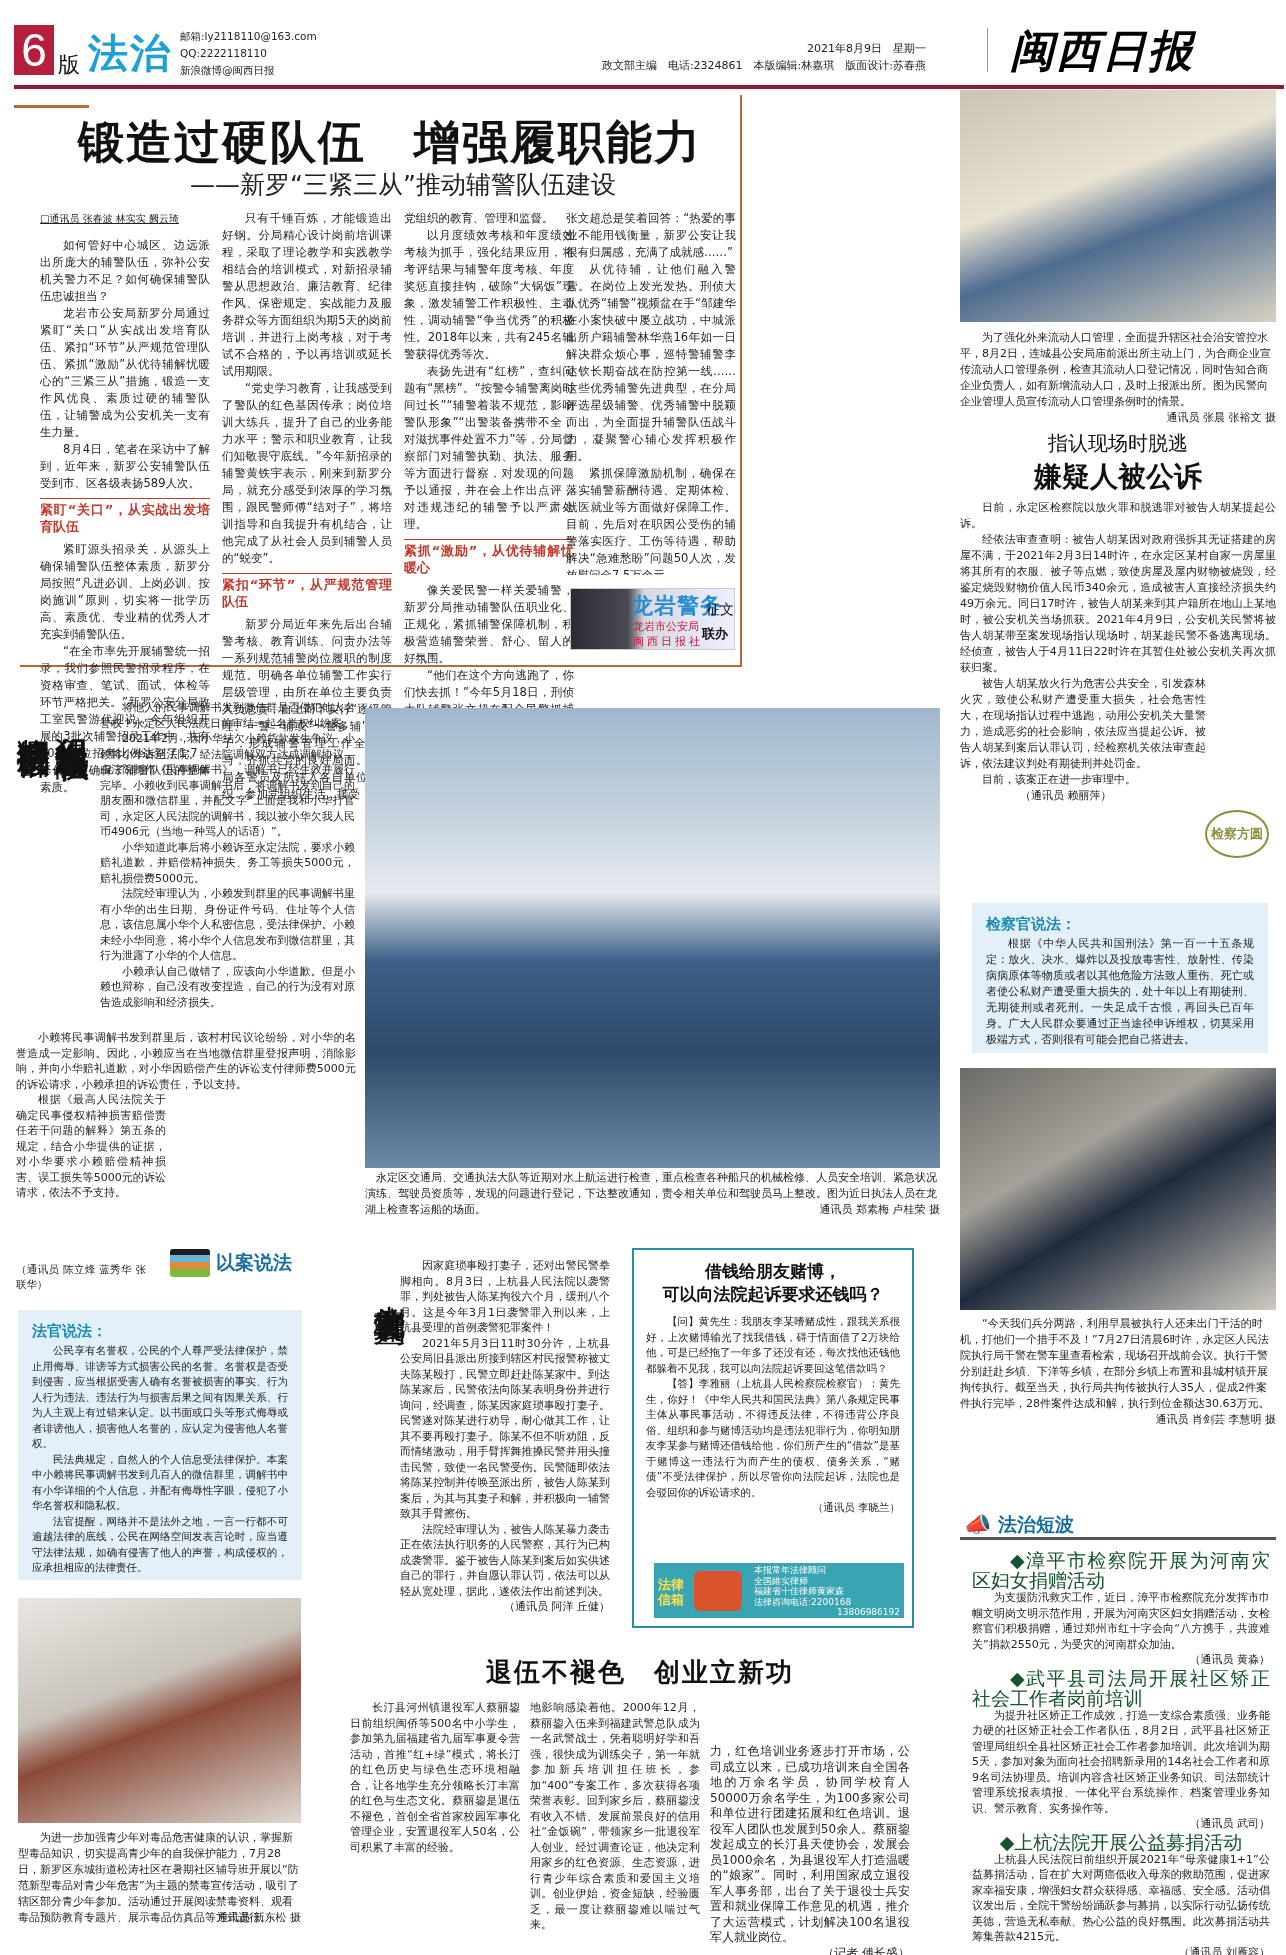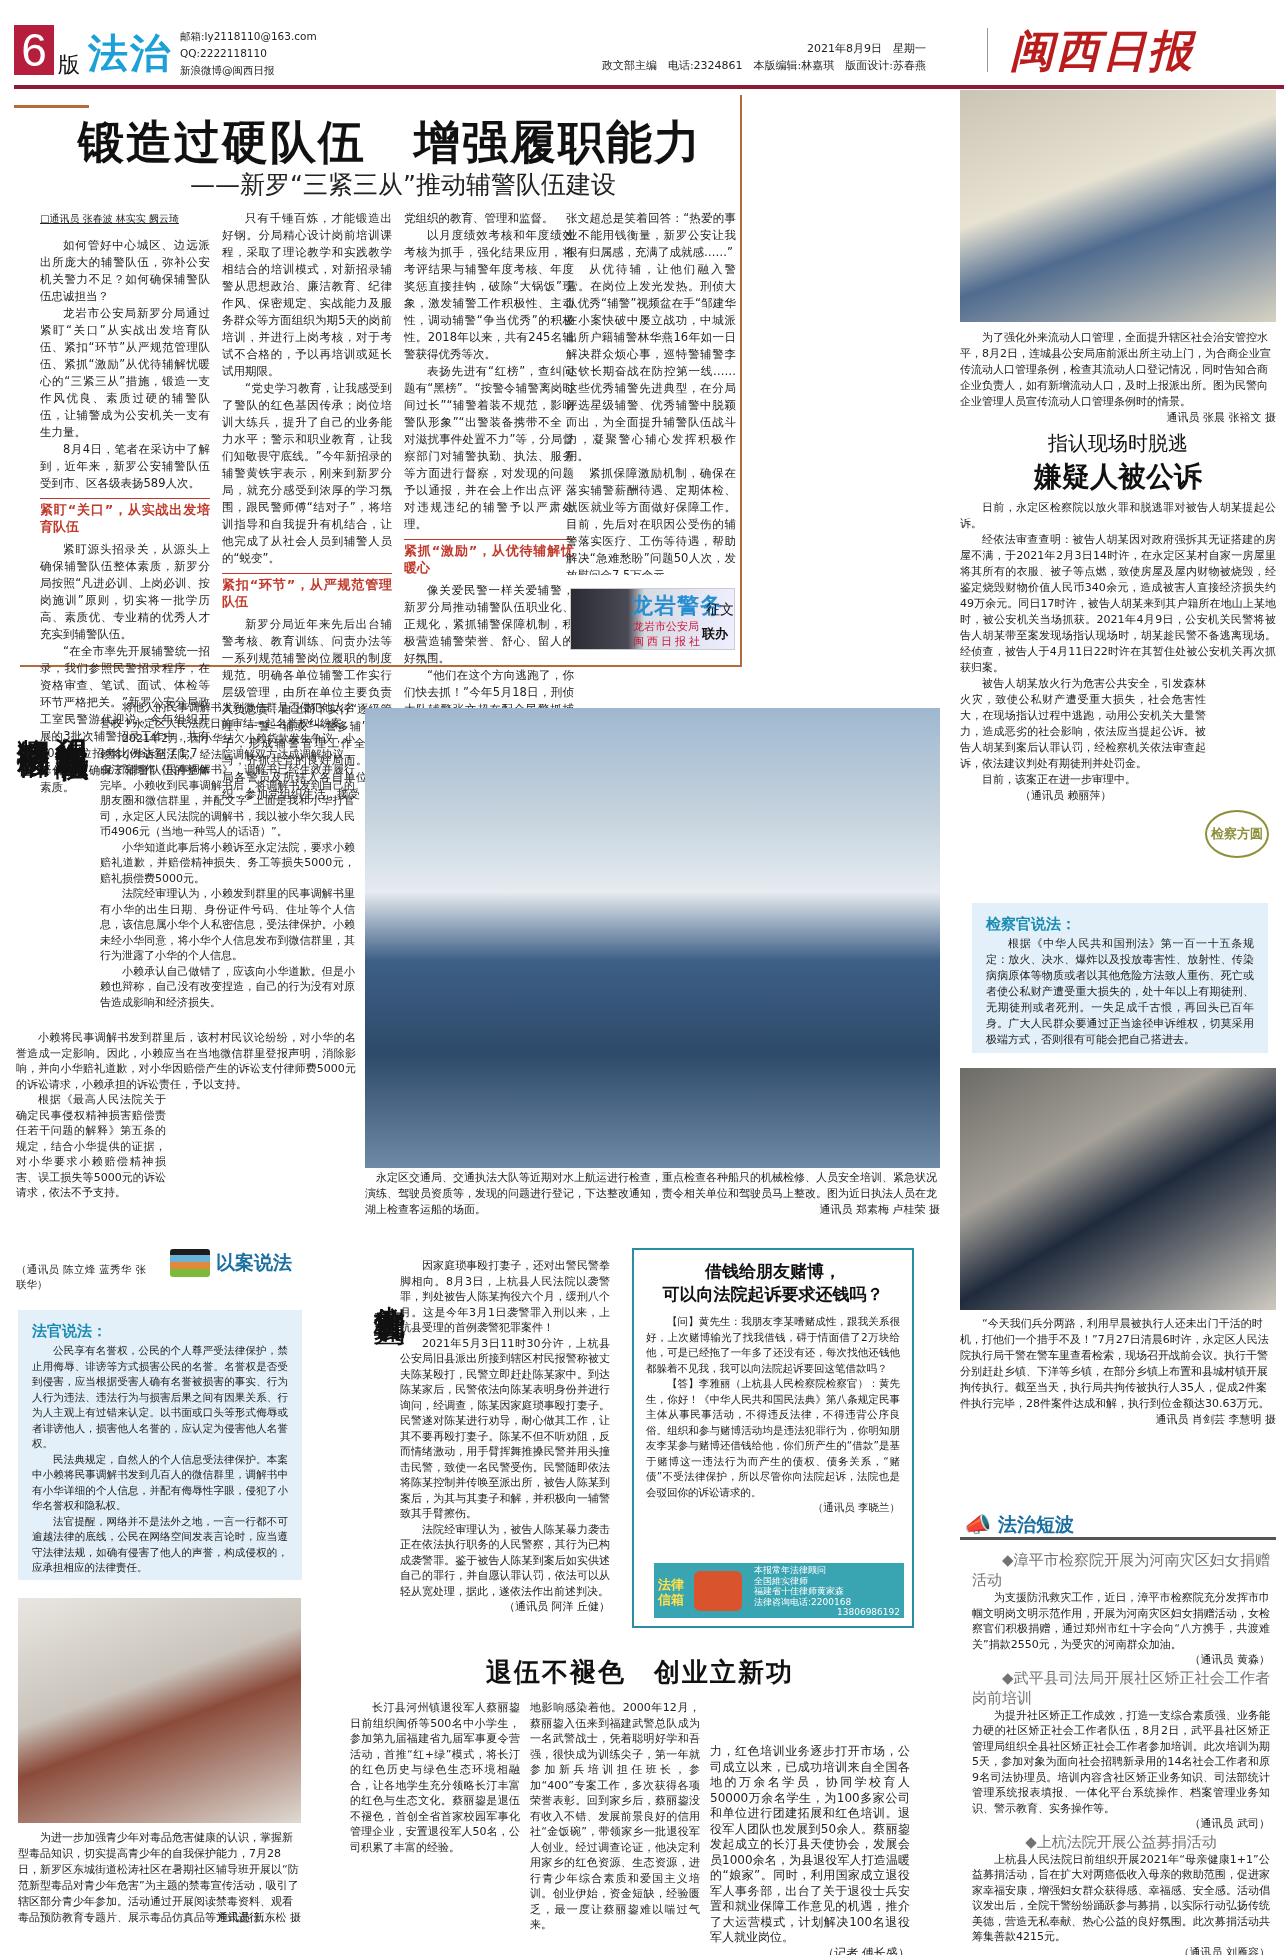--- a/index.html
+++ b/index.html
@@ -5,33 +5,33 @@
 *{box-sizing:border-box;margin:0;padding:0}
 body{width:1286px;height:1955px;background:#fff;font-family:"DejaVu Sans","Liberation Sans",sans-serif;color:#111;position:relative;overflow:hidden}
 .abs{position:absolute}
 .txt{font-size:11.5px;line-height:17px;text-align:justify;color:#222}
 .txt p{text-indent:2em}
 .hdr-num{left:14px;top:25px;width:40px;height:50px;background:#b51e3c;color:#fff;font-family:"Liberation Sans",sans-serif;font-size:46px;line-height:50px;text-align:center}
 .hdr-ban{left:58px;top:50px;font-family:"DejaVu Serif",serif;font-size:22px}
 .hdr-sec{left:88px;top:26px;font-size:40px;font-weight:bold;color:#1da0d6;letter-spacing:2px}
 .hdr-contact{left:180px;top:28px;font-size:10.5px;line-height:17px;color:#222}
 .hdr-right{right:360px;top:40px;font-size:11px;line-height:17px;text-align:right;color:#222}
-.hdr-logo{left:1010px;top:22px;font-family:"DejaVu Serif",serif;font-size:44px;font-weight:bold;color:#b91c1c;font-style:italic;letter-spacing:2px}
+.hdr-logo{left:1010px;top:22px;font-family:"DejaVu Serif",serif;font-size:44px;font-weight:bold;color:#000000;font-style:italic;letter-spacing:2px}
 .hdr-div{left:987px;top:28px;width:1px;height:44px;background:#999}
 .topline{left:14px;top:85px;width:1270px;height:4px;background:#8c1c36}
 .orangeline{left:14px;top:105px;width:75px;height:3px;background:#b46a3a}
 .sechead{color:#c0392b;font-weight:bold;font-size:13px;border-top:1px solid #c0392b;padding-top:2px}
 .frame{border:2px solid #b46a3a}
 .bluebox{background:#e3f0f9;padding:12px 14px}
 .bluebox .ttl{color:#1a8cb4;font-size:15px;font-weight:bold;margin-bottom:2px}
 .photo{background:linear-gradient(135deg,#5b7fa8,#8fb2cc 40%,#aab 60%,#6b7d8a)}
 .caption{font-size:11px;line-height:16px;color:#222}
 .bigtitle{font-weight:bold;text-align:center}
 .vtitle{writing-mode:vertical-rl;font-size:34px;line-height:36px;letter-spacing:1px;font-family:"DejaVu Sans",sans-serif}
-.bullet-title{color:#737373;font-size:15px;line-height:20px}
+.bullet-title{color:#14532d;font-size:19px;line-height:20px}
 </style>
 </head>
 <body>
 
 <div class="abs hdr-num">6</div>
 <div class="abs hdr-ban">版</div>
 <div class="abs hdr-sec">法治</div>
 <div class="abs hdr-contact">
   <div>邮箱:ly2118110@163.com</div>
   <div>QQ:2222118110</div>

